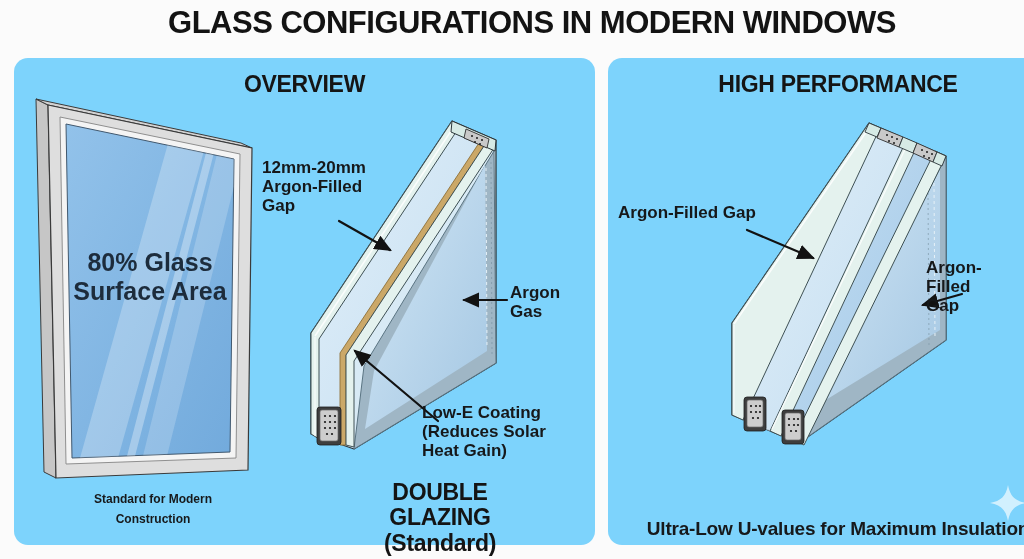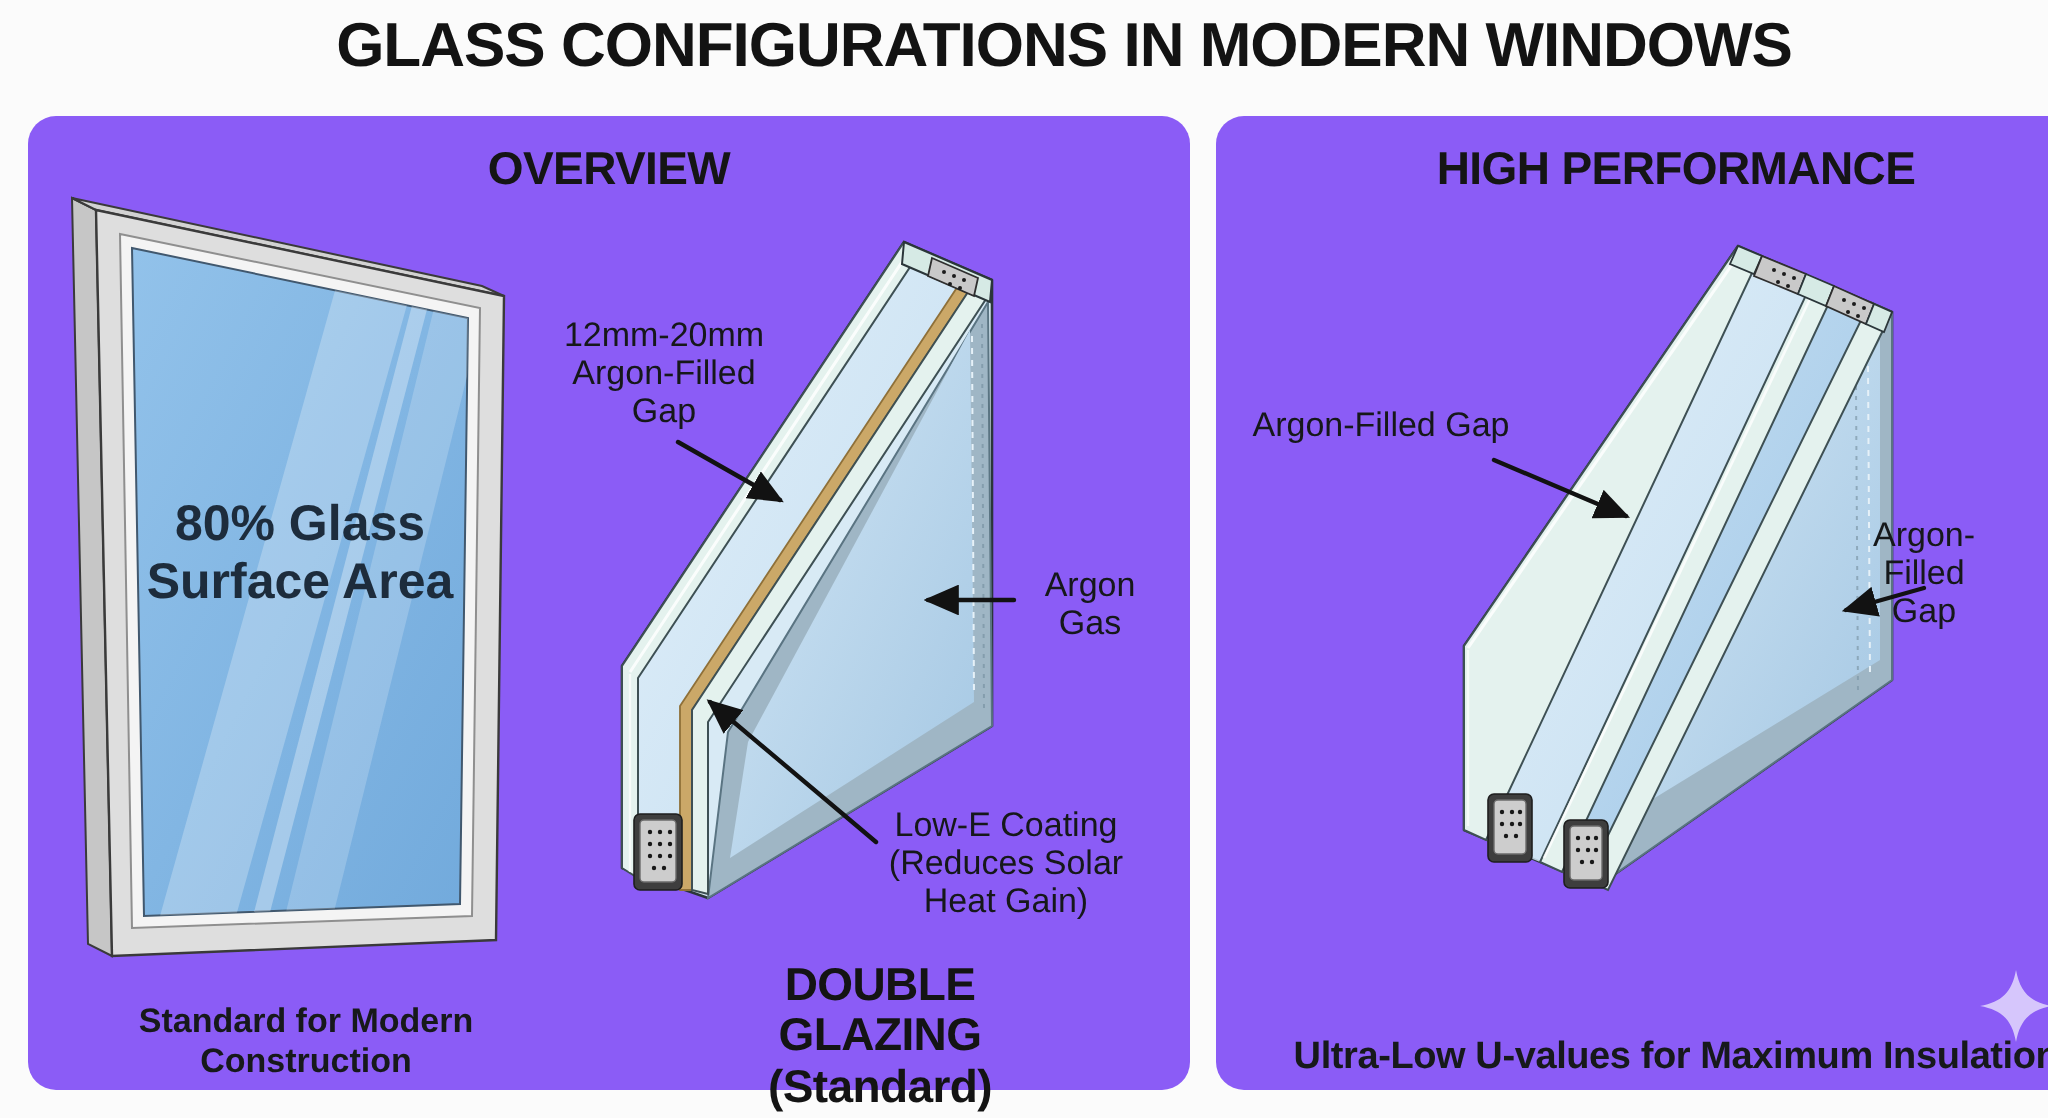--- a/index.html
+++ b/index.html
@@ -1,31 +1,31 @@
 <!DOCTYPE html>
 <html><head>
 <meta charset="utf-8">
 <style>
   html,body{margin:0;padding:0;background:#fff;}
   .stage{position:relative;width:1024px;height:559px;background:#FBFBFB;
          font-family:"Liberation Sans",sans-serif;overflow:hidden;color:#141414;}
   .title{position:absolute;top:5px;left:0;width:100%;text-align:center;
          font-size:31px;font-weight:800;letter-spacing:-0.5px;color:#131313;padding-left:20px;}
-  .panel{position:absolute;top:58px;height:487px;background:#8b5cf6;border-radius:14px;}
+  .panel{position:absolute;top:58px;height:487px;background:#7dd3fc;border-radius:14px;}
   .panel-left{left:14px;width:581px;}
   .panel-right{left:608px;width:460px;}
   .panel-header{position:absolute;top:13px;left:0;width:100%;text-align:center;
                 font-size:23px;font-weight:800;letter-spacing:-0.3px;color:#151515;z-index:3;}
   .diagram{position:absolute;left:0;top:0;width:100%;height:100%;}
-  .label{position:absolute;font-size:17px;line-height:19px;font-weight:400;
-         color:#16181a;text-align:center;white-space:pre-line;z-index:3;}
+  .label{position:absolute;font-size:17px;line-height:19px;font-weight:700;
+         color:#16181a;white-space:pre-line;z-index:3;}
   .glass-text{position:absolute;font-size:25px;line-height:29px;font-weight:700;
               color:#1D2C3C;text-align:center;white-space:pre-line;z-index:3;}
-  .sub-caption{position:absolute;font-size:17px;line-height:20px;font-weight:600;
-               color:#17191b;text-align:center;white-space:pre-line;z-index:3;margin-top:12px;}
+  .sub-caption{position:absolute;font-size:12px;line-height:20px;font-weight:600;
+               color:#17191b;text-align:center;white-space:pre-line;z-index:3;}
   .caption{position:absolute;text-align:center;z-index:3;}
   .caption .big{font-size:23px;line-height:25px;font-weight:800;letter-spacing:-0.3px;color:#141414;}
   .caption .big2{font-size:23px;line-height:26px;font-weight:800;letter-spacing:-0.3px;color:#141414;}
   .caption-note{position:absolute;left:0;width:100%;text-align:center;font-size:19px;
                 font-weight:600;letter-spacing:-0.2px;color:#17191b;white-space:nowrap;z-index:3;}
 </style>
 </head>
 <body>
 
 <div class="stage">

